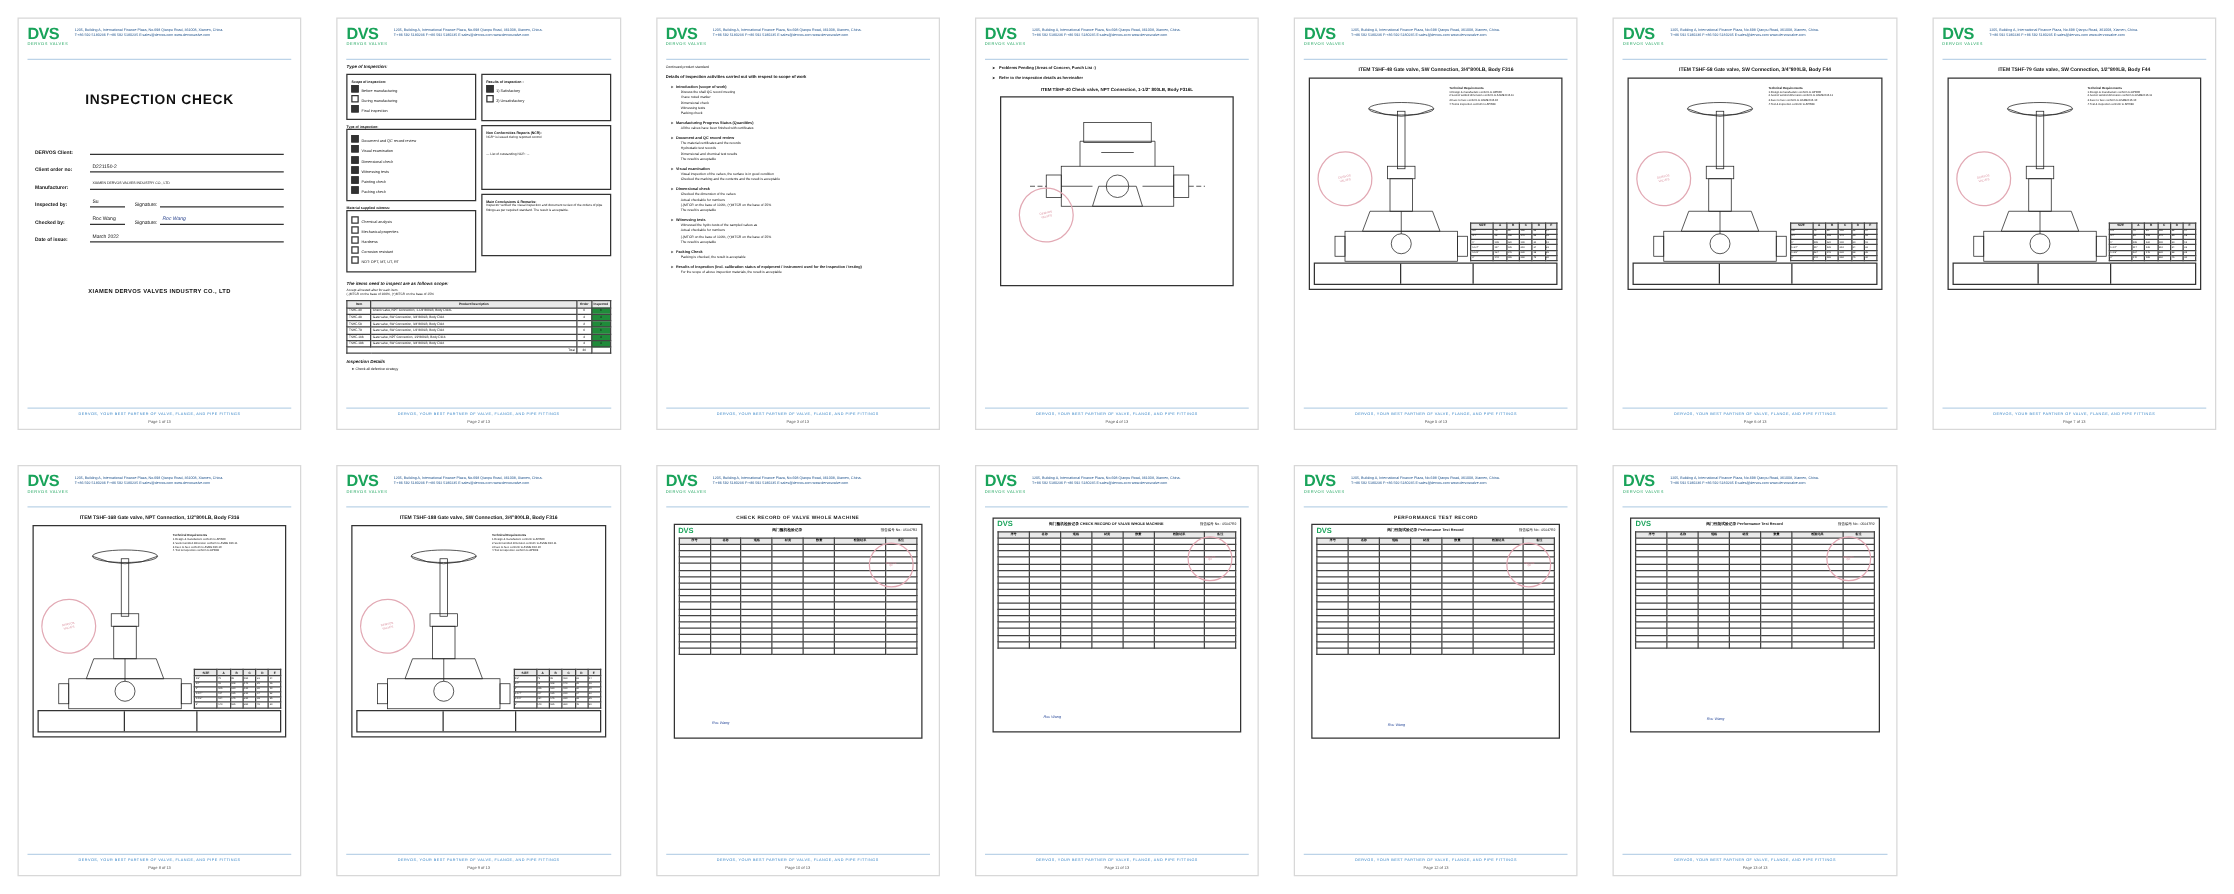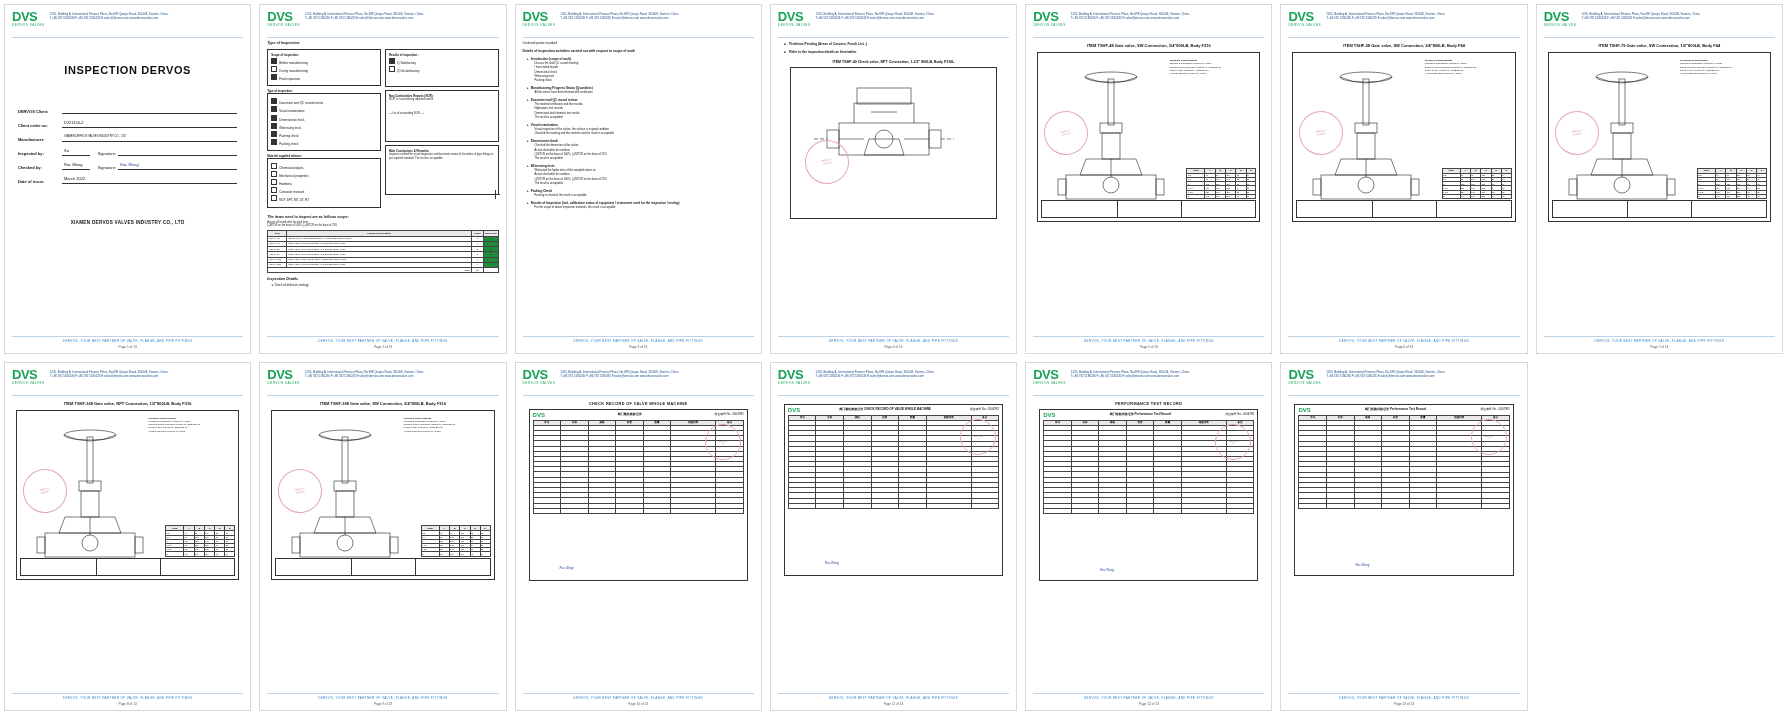--- a/index.html
+++ b/index.html
@@ -1,19 +1,19 @@
 <!DOCTYPE html>
 <html><head>
 <meta charset="utf-8">
 <style>
   html,body{margin:0;padding:0;background:#ffffff;}
   body{font-family:"Liberation Sans",sans-serif;color:#111;}
   #sheet{position:relative;width:1787px;height:715px;overflow:hidden;background:#fff;}
   .grid{display:grid;grid-template-columns:repeat(7,1fr);grid-template-rows:repeat(2,1fr);width:1787px;height:715px;}
-  .page{position:relative;box-sizing:border-box;border:1px solid #d8d8d8;background:#fff;margin:4px;overflow:hidden;padding-left:24px;}
+  .page{position:relative;box-sizing:border-box;border:1px solid #d8d8d8;background:#fff;margin:14px;overflow:hidden;padding-left:24px;}
   .page-inner{position:absolute;inset:0;padding:5px 7px 14px 7px;box-sizing:border-box;}
   
   .hdr{display:flex;align-items:flex-start;gap:5px;height:26px;}
   .logo{line-height:1;}
   .logo .dvs{font-weight:bold;font-size:13px;color:#19a35a;letter-spacing:-.5px;font-family:"Liberation Sans",sans-serif;}
   .logo .sub{font-size:3.2px;color:#19a35a;letter-spacing:.5px;margin-top:1px;}
   .hdr-lines{flex:1;font-size:2.9px;color:#0a5ca8;line-height:1.45;padding-top:2px;}
   .hdr-lines .l1{color:#1a4f8a;}
   .hdr-lines .l2{color:#1a4f8a;}
   .hdr-rule{height:1px;background:#bcd3e8;margin:1px 0 3px 0;}
@@ -99,21 +99,21 @@
             <div class="dvs">DVS</div>
             <div class="sub">DERVOS VALVES</div>
           </div>
           <div class="hdr-lines">
             <div class="l1">1205, Building A, International Finance Plaza, No.698 Qianpu Road, 361008, Xiamen, China.</div>
             <div class="l2">T:+86 592 5180236   F:+86 592 5180235   E:sales@dervos.com   www.dervosvalve.com</div>
           </div>
         </div>
         <div class="hdr-rule"></div>
 
-        <div class="ttl">INSPECTION DERVOS</div>
+        <div class="ttl">INSPECTION CHECK</div>
 
         <div class="fields">
           <div class="frow">
             <div class="flabel">DERVOS Client:</div>
             <div class="fval"></div>
           </div>
           <div class="frow">
             <div class="flabel">Client order no:</div>
             <div class="fval">D221150-2</div>
           </div>

